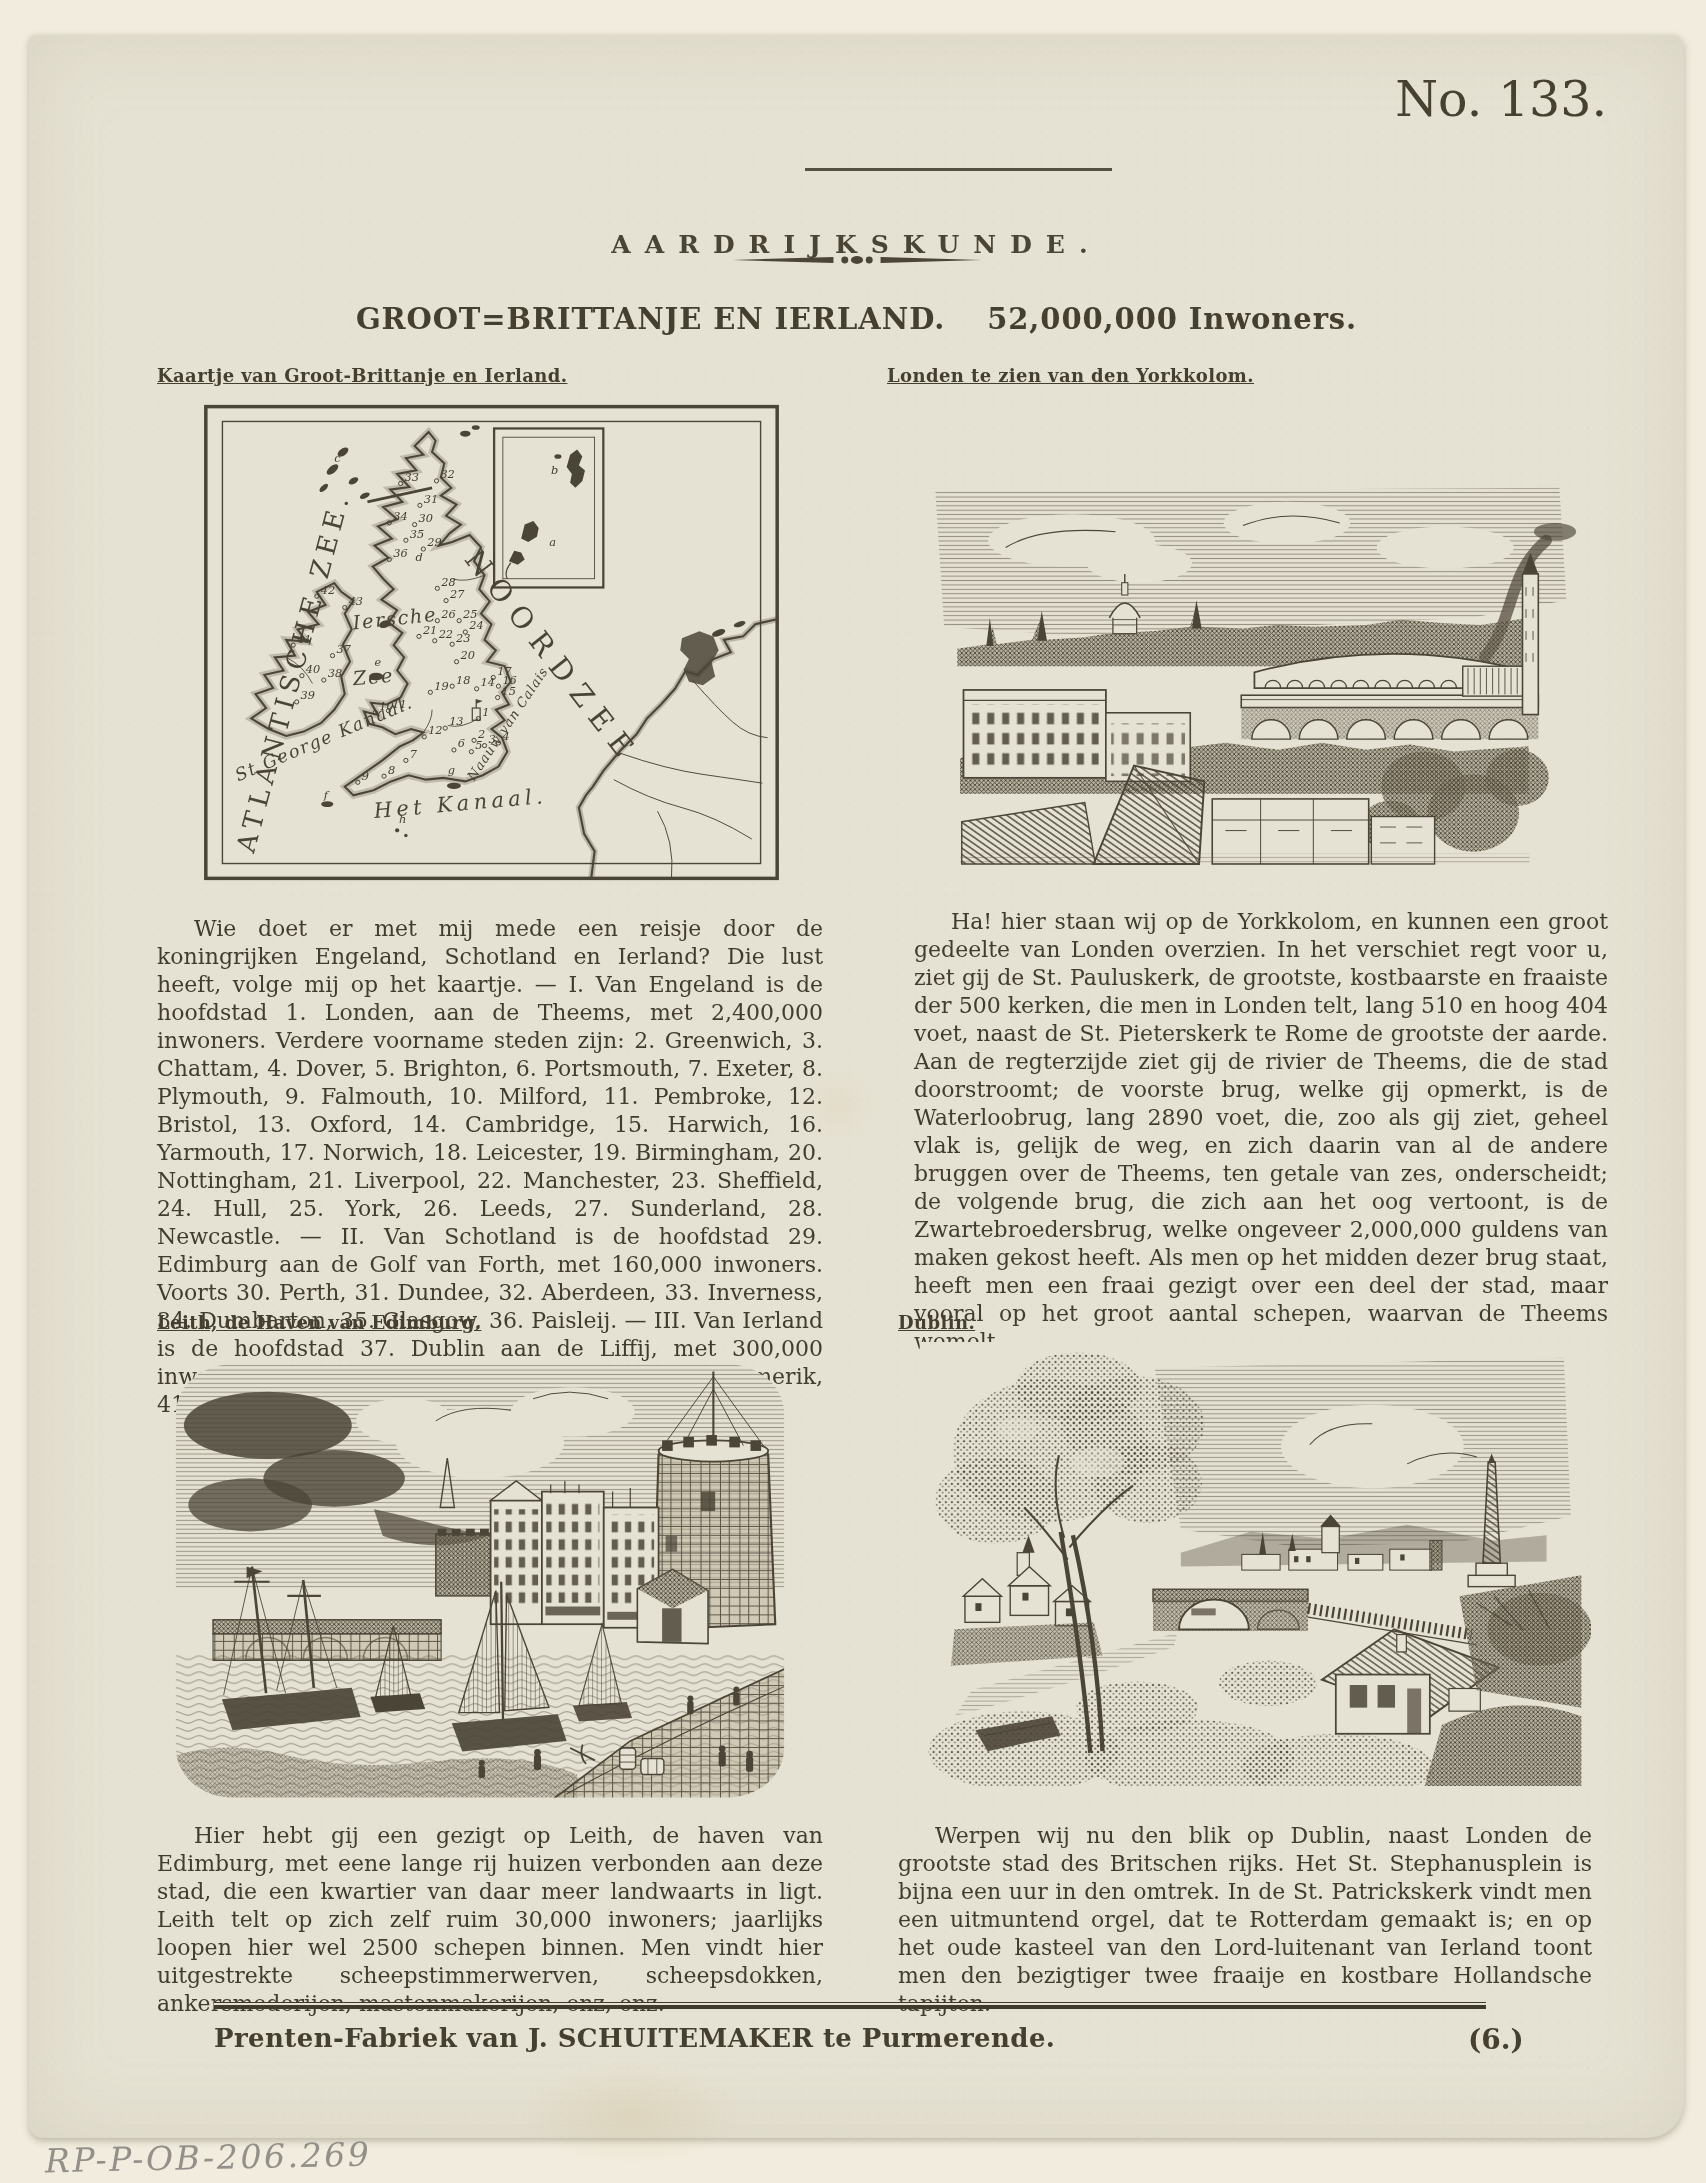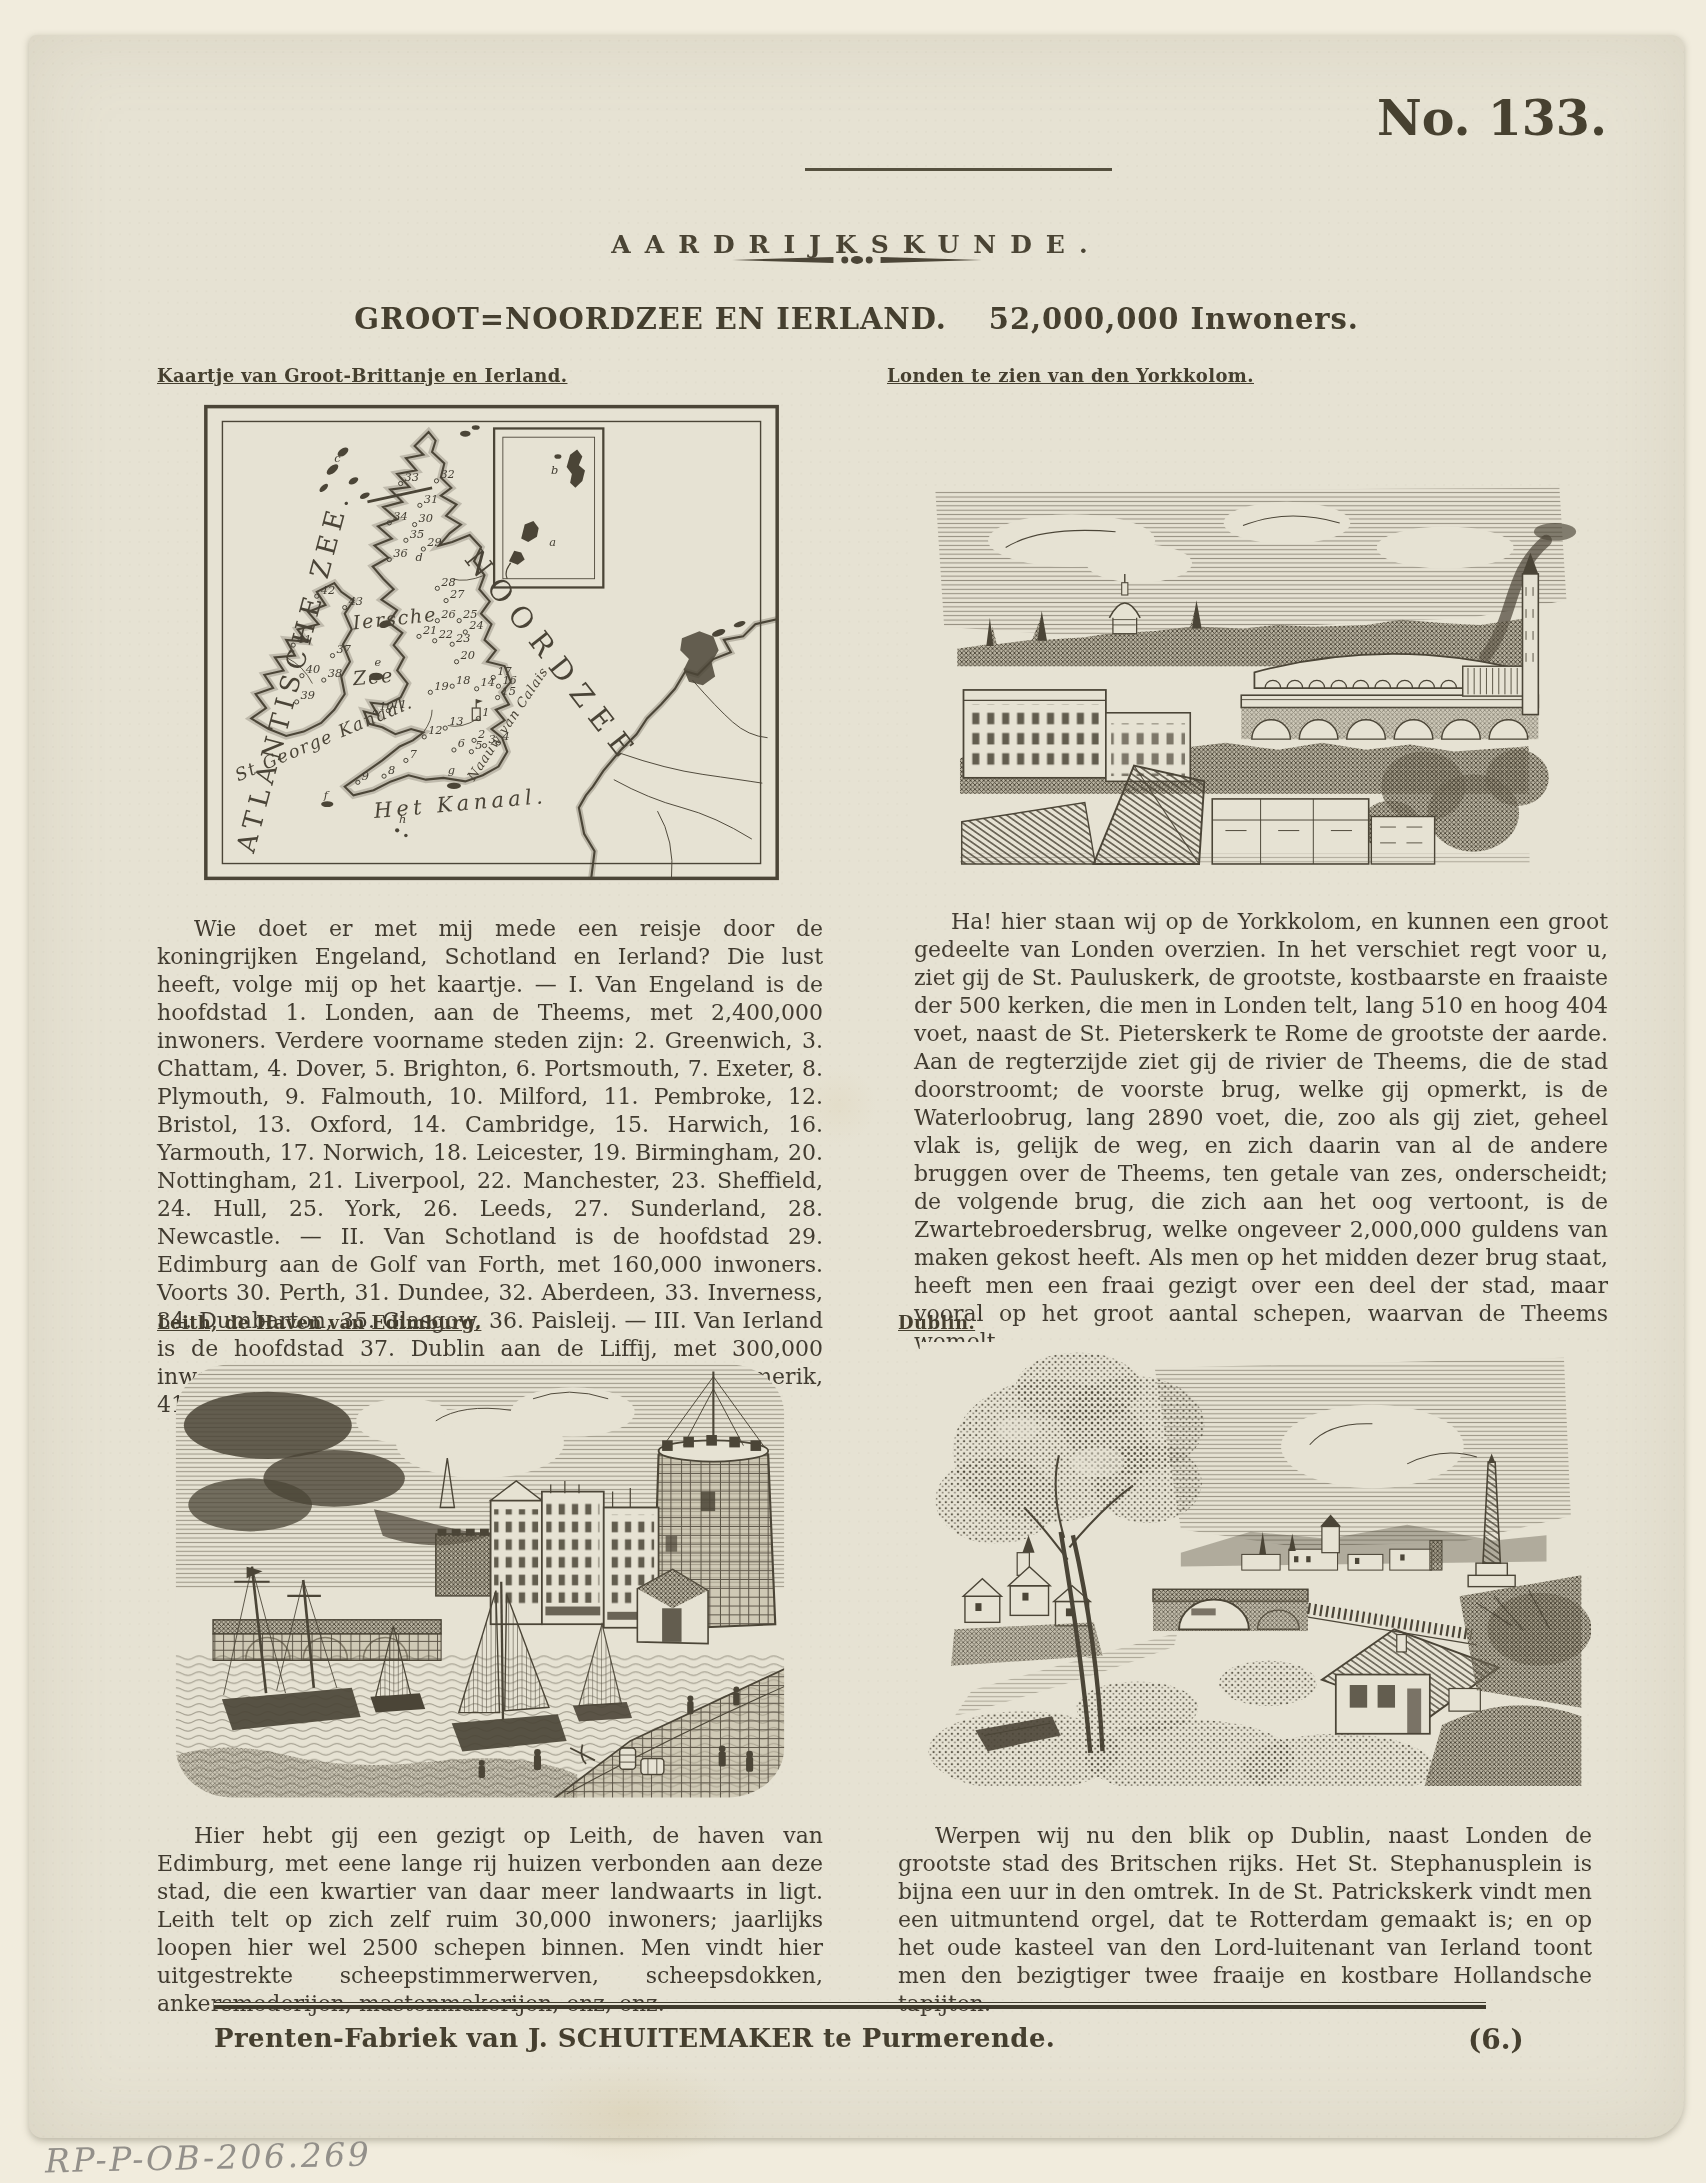--- a/index.html
+++ b/index.html
@@ -23,21 +23,21 @@
   .s3{left:769px;top:1031px;width:79px;height:79px;background:radial-gradient(rgba(190,160,90,.08),transparent 70%);}
 
   
   .masthead{position:absolute;left:0;top:51px;width:100%;text-align:center;}
   .masthead .t{
     font-size:65px;font-weight:700;letter-spacing:3.5px;color:#474130;
     text-shadow:0 0 0.9px rgba(70,60,40,.5);
     transform:scaleY(1.08);display:inline-block;
   }
   .issue-no{
-    position:absolute;right:77px;top:54px;font-size:49px;font-weight:700;color:#474130;
+    position:absolute;right:77px;top:36px;font-size:49px;font-weight:400;color:#474130;
   }
   .title-rule{position:absolute;left:50%;top:133px;width:307px;height:2.6px;background:#55503f;transform:translateX(-52px);}
   .subtitle{
     position:absolute;left:0;top:175px;width:100%;text-align:center;
     font-size:25px;font-weight:700;letter-spacing:14px;color:#4a4434;margin-top:20px;
   }
   .ornament{position:absolute;left:50%;top:218px;transform:translateX(-50%);}
   .sectionline{
     position:absolute;left:0;top:267px;width:100%;
     display:flex;justify-content:center;gap:42px;
@@ -117,21 +117,21 @@
     <svg width="253" height="14" viewBox="0 0 290 16">
       <polygon class="ink" points="2,8 118,4.5 118,11.5"></polygon>
       <polygon class="ink" points="288,8 172,4.5 172,11.5"></polygon>
       <circle class="ink" cx="131" cy="8" r="4"></circle>
       <ellipse class="ink" cx="145" cy="8" rx="7" ry="4.5"></ellipse>
       <circle class="ink" cx="159" cy="8" r="4"></circle>
     </svg>
   </div>
 
   <div class="sectionline">
-    <span>GROOT=NOORDZEE EN IERLAND.</span>
+    <span>GROOT=BRITTANJE EN IERLAND.</span>
     <span>52,000,000 Inwoners.</span>
   </div>
 
   <div class="cap cap-map">Kaartje van Groot-Brittanje en Ierland.</div>
   <div class="cap cap-london">Londen te zien van den Yorkkolom.</div>
 
   <div class="fig fig-map">
   <svg width="581" height="477" viewBox="0 0 660 546">
     <defs>
       <pattern id="map-stip" width="9" height="9" patternUnits="userSpaceOnUse">

